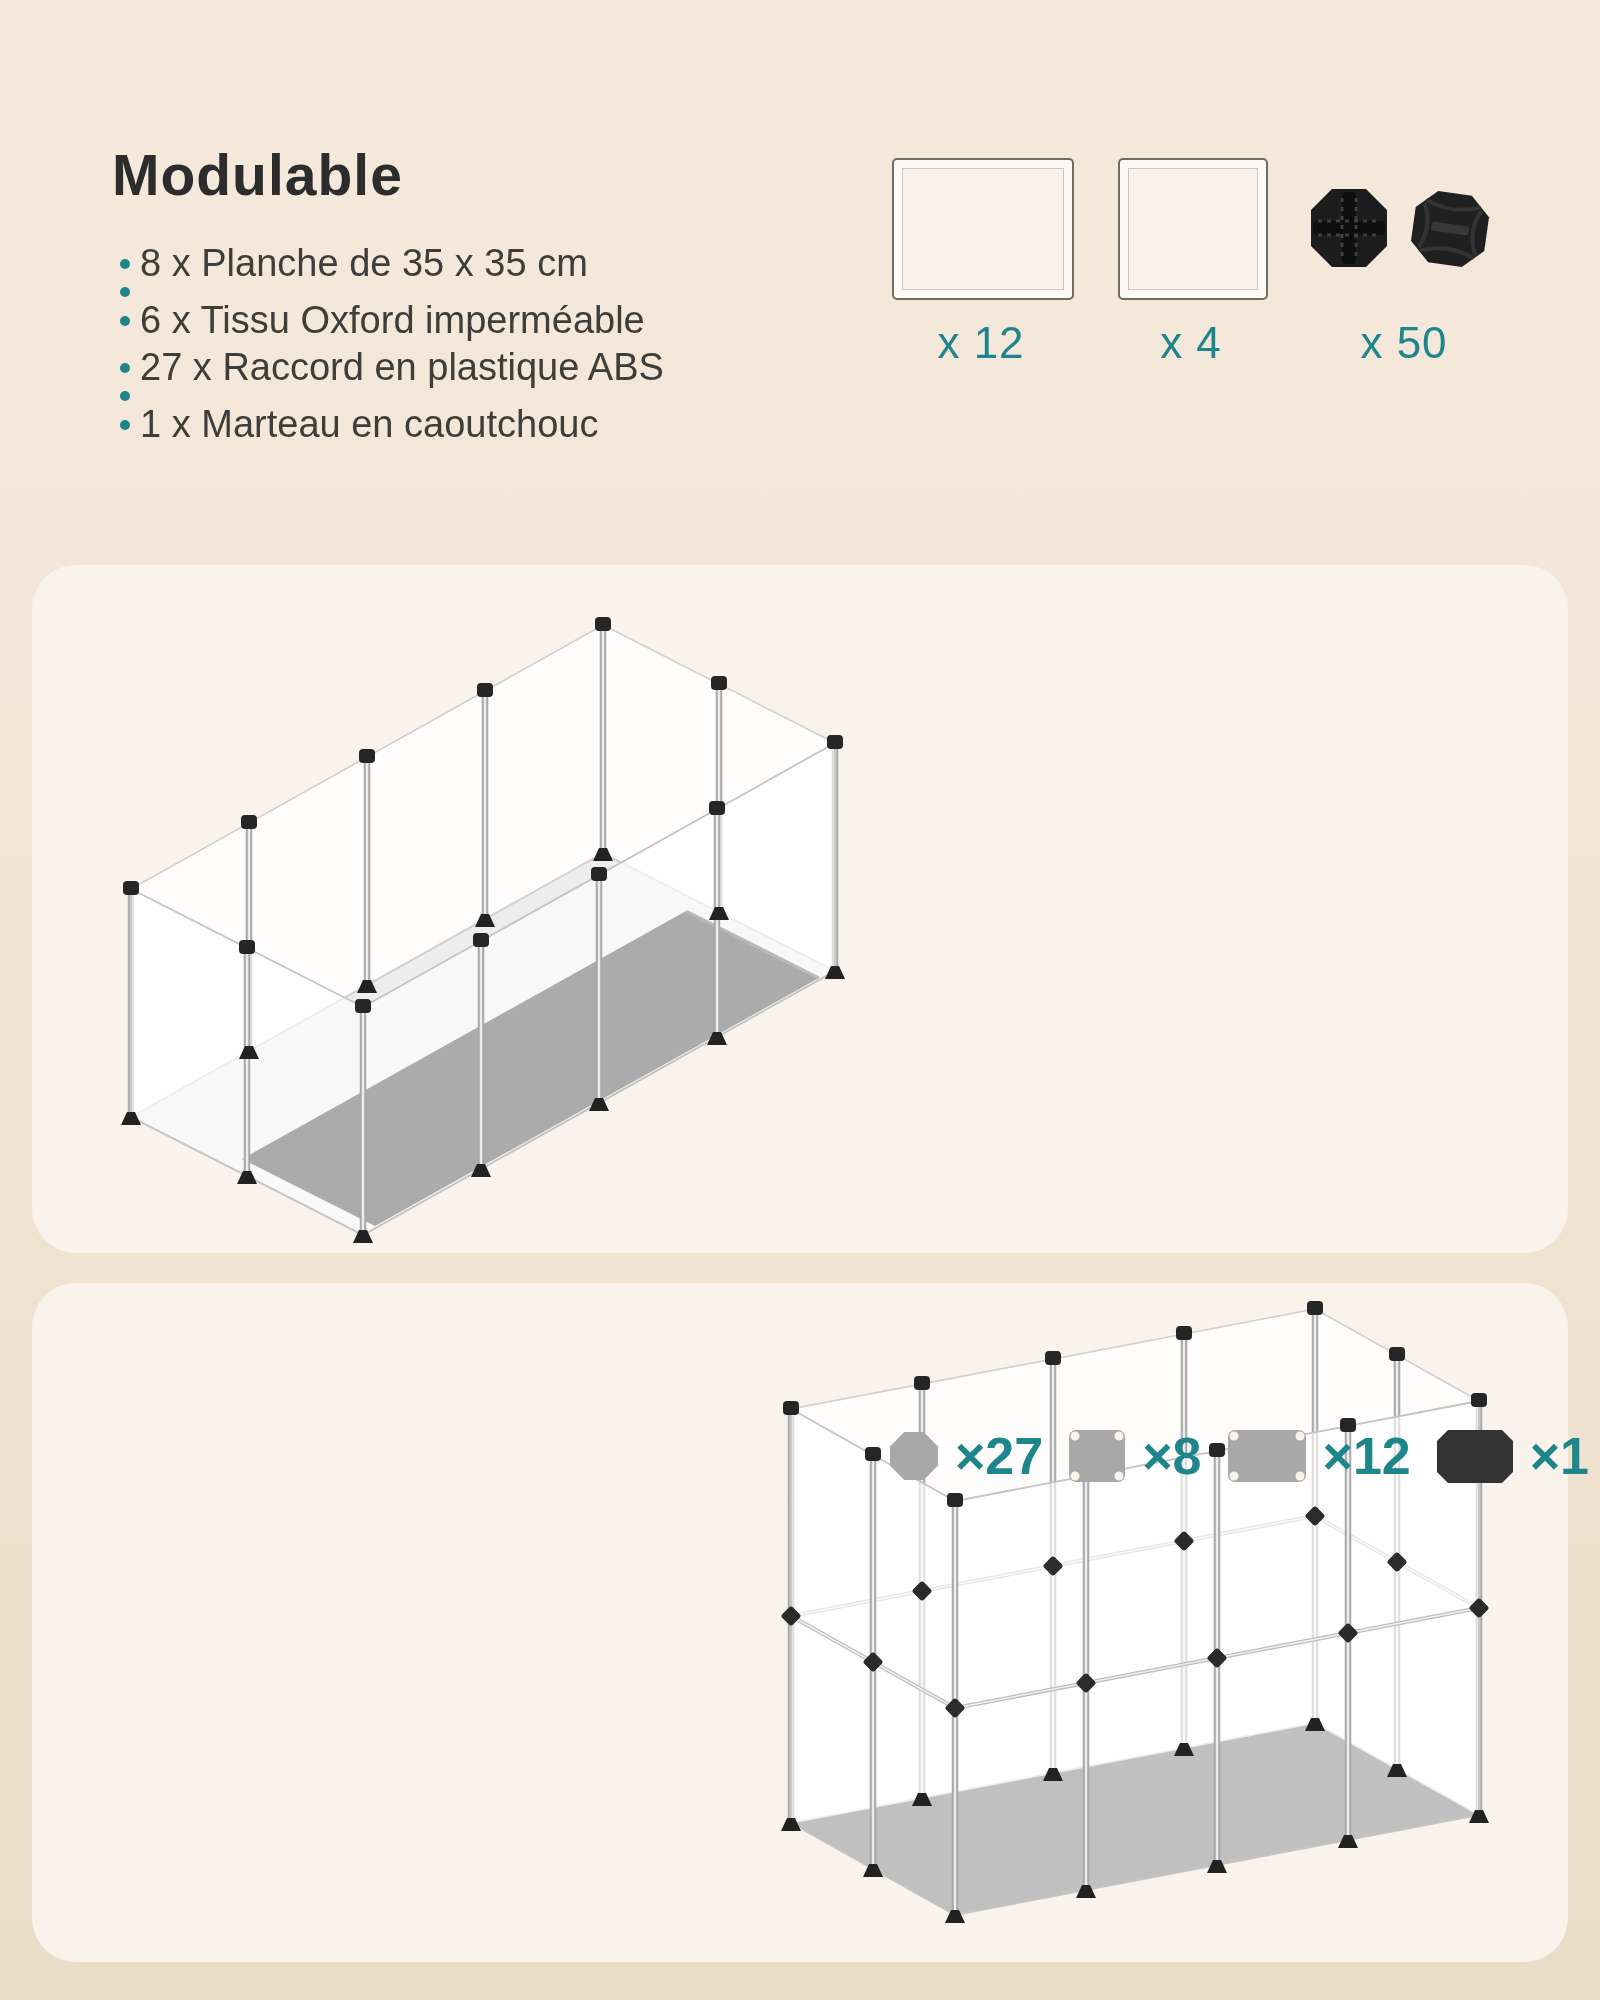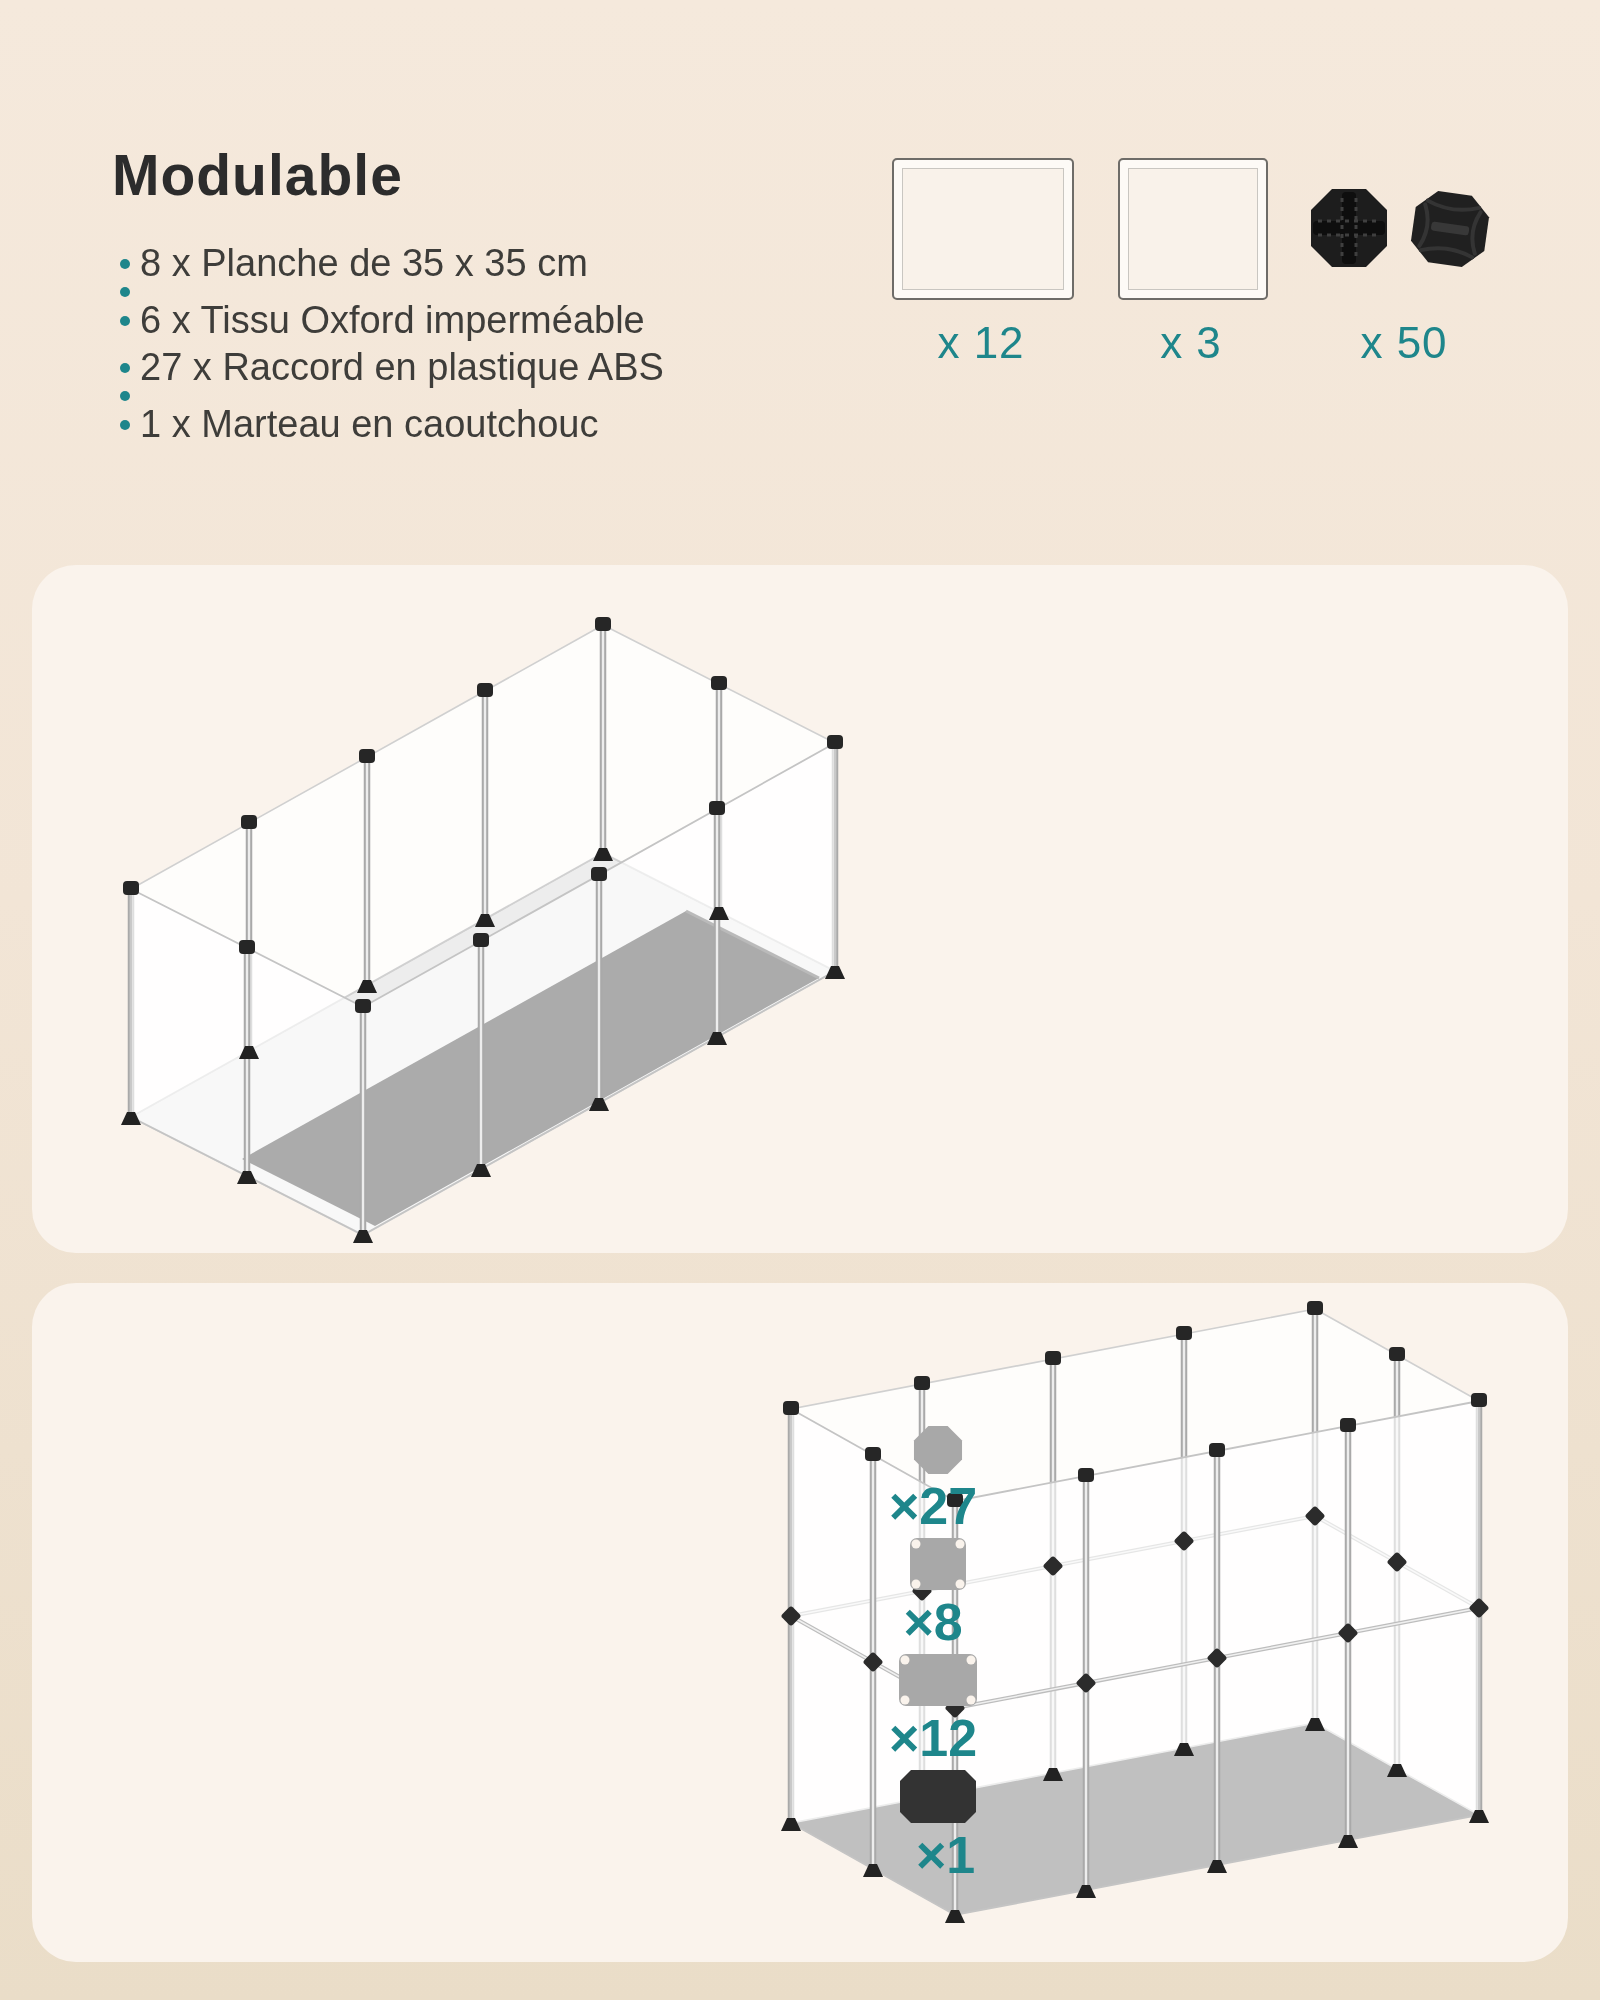--- a/index.html
+++ b/index.html
@@ -35,21 +35,21 @@
   .pl45{left:892px;width:178px;}
   .pl35{left:1118px;width:146px;}
   .pl27{left:1329px;width:150px;}
   
   .card{
     left:32px;width:1536px;background:#faf3ec;border-radius:44px;
   }
   .card1{top:565px;height:688px;}
   .card2{top:1283px;height:679px;}
   
-  .legend{display:flex;align-items:center;height:62px;z-index:3;flex-direction:column;}
+  .legend{display:flex;align-items:center;height:62px;z-index:3;}
   .legend .ic{flex:0 0 auto;display:block;}
   .legend .count{
     font-size:52px;font-weight:700;color:#1e868b;line-height:62px;
     white-space:nowrap;
   }
   .legend .ic{margin-right:16px;}
   .legend .count{margin-right:25px;}
   .legend .count:last-child{margin-right:0;}
   .leg1{left:857px;top:860px;}
   svg{display:block;}
@@ -100,21 +100,21 @@
 </svg>
 <svg class="abs" style="left:1410px;top:190px" width="80" height="78" viewBox="0 0 80 78">
   <g transform="rotate(8 40 39)">
     <polygon points="23,3 57,3 77,22 77,56 57,75 23,75 3,56 3,22" fill="#202020"></polygon>
     <path d="M14,14 Q40,24 66,14 M14,64 Q40,54 66,64 M12,18 Q22,39 12,60 M68,18 Q58,39 68,60" fill="none" stroke="#343434" stroke-width="4" stroke-linecap="round"></path>
     <rect x="21" y="34" width="38" height="9" rx="3" fill="#383838"></rect>
   </g>
 </svg>
 
 <div class="abs plabel pl45">x 12</div>
-<div class="abs plabel pl35">x 3</div>
+<div class="abs plabel pl35">x 4</div>
 <div class="abs plabel pl27">x 50</div>
 
 <section class="abs card card1">
 
   <svg class="abs" style="left:50px;top:12px" width="800" height="672" viewBox="0 0 800 672">
     <defs>
       <g id="r1p">
         <line x1="0" y1="0" x2="0" y2="228" stroke="#a9a9a9" stroke-width="6.5"></line>
         <line x1="0" y1="0" x2="0" y2="228" stroke="#ededed" stroke-width="2.4"></line>
       </g>

